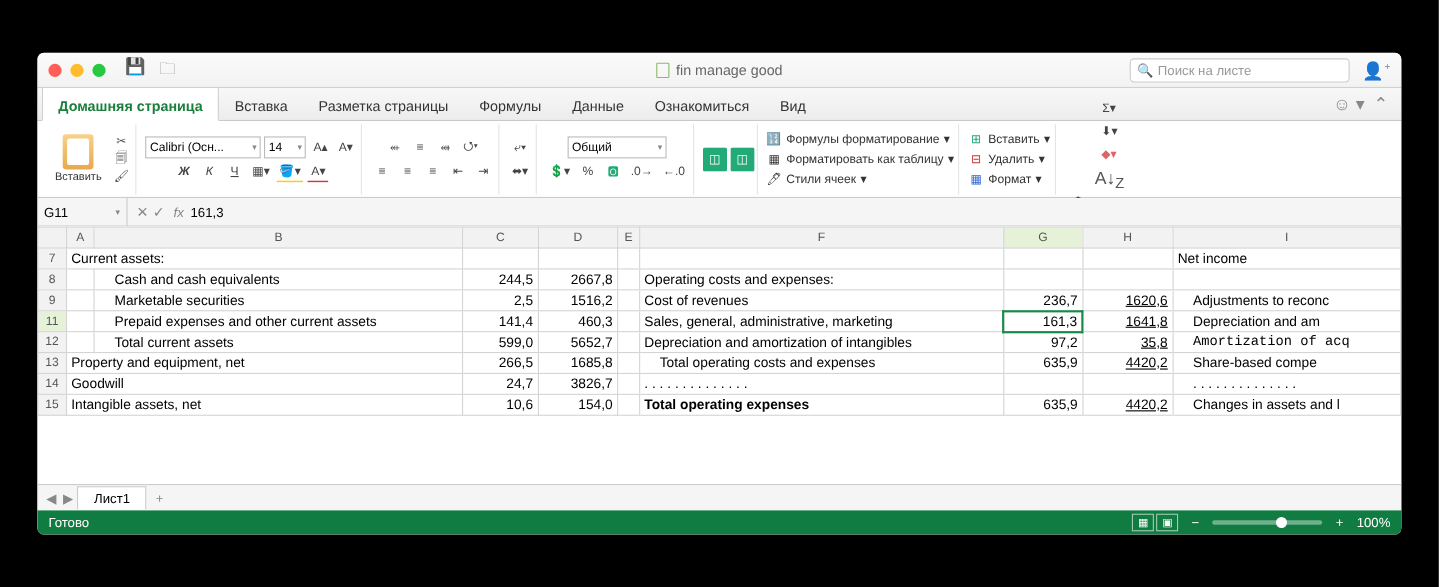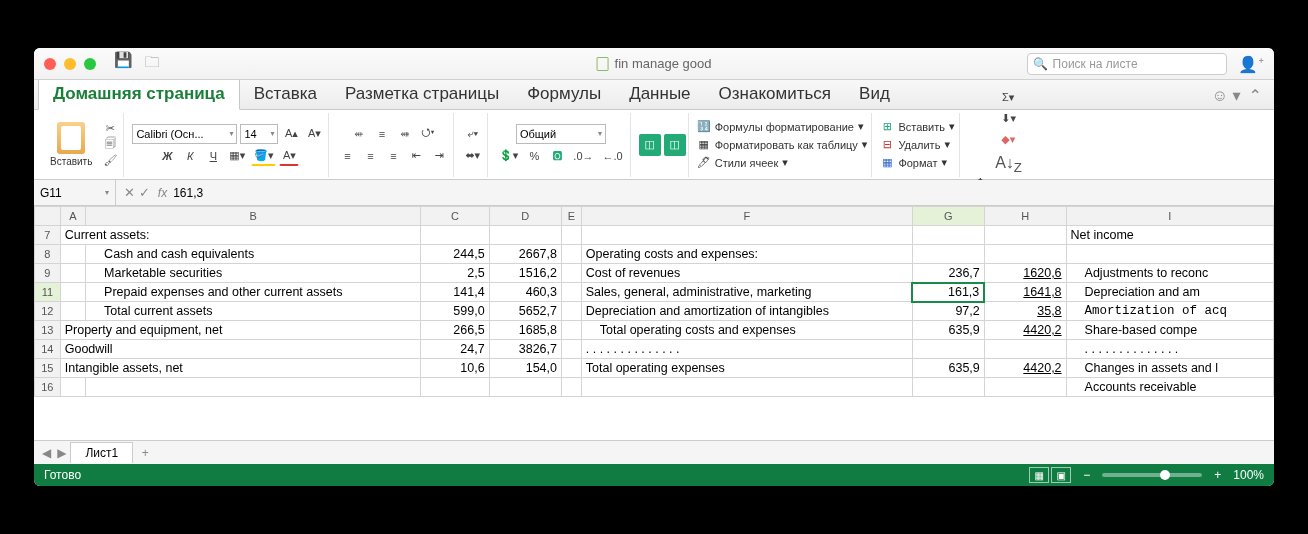--- a/index.html
+++ b/index.html
@@ -8,21 +8,21 @@
 .titlebar { height:32px; background:linear-gradient(#fbfbfb,#f2f2f2); display:flex; align-items:center; padding:0 10px; border-bottom:1px solid #d0d0d0; position:relative; }
 .traffic { display:flex; gap:8px; }
 .traffic span { width:12px; height:12px; border-radius:50%; }
 .tl-red{background:#ff5f57;} .tl-yel{background:#ffbd2e;} .tl-grn{background:#28c940;}
 .title-ic { margin-left:18px; display:flex; gap:12px; color:#888; font-size:15px; }
 .title-center { position:absolute; left:50%; transform:translateX(-50%); display:flex; align-items:center; gap:6px; font-size:13px; color:#666; }
 .doc-ic { width:12px; height:14px; border:1px solid #8aba6a; border-radius:1px; position:relative; }
 .search-box { margin-left:auto; width:200px; height:22px; background:#fff; border:1px solid #ccc; border-radius:4px; display:flex; align-items:center; padding:0 6px; color:#999; font-size:12px; gap:4px; }
 .addp { margin-left:12px; color:#999; font-size:16px; }
 .tabs { height:30px; background:linear-gradient(#f8f8f8,#ececec); display:flex; align-items:flex-end; padding:0 4px; border-bottom:1px solid #c9c9c9; }
-.tab { padding:18px 14px 5px; font-size:17px; color:#333; cursor:pointer;text-align:right; }
+.tab { padding:18px 14px 5px; font-size:13px; color:#333; cursor:pointer;text-align:right; }
 .tab.active { background:#fff; border:1px solid #c9c9c9; border-bottom:1px solid #fff; border-radius:4px 4px 0 0; color:#1a7f3a; font-weight:600; margin-bottom:-1px; }
 .tabs-r { margin-left:auto; display:flex; gap:8px; padding:0 8px 4px; color:#888; }
 .ribbon { height:70px; background:#fff; border-bottom:1px solid #ccc; display:flex; align-items:center; padding:2px 6px; gap:4px; font-size:11px; }
 .rgroup { display:flex; flex-direction:column; align-items:center; gap:2px; padding:0 4px; height:64px; justify-content:center; border-right:1px solid #e4e4e4; }
 .rgroup:last-child{border:none;}
 .paste-ic { width:28px; height:32px; background:linear-gradient(#f9d18b,#e8a94d); border-radius:3px; position:relative; }
 .paste-ic::before{content:"";position:absolute;top:4px;left:4px;right:4px;bottom:4px;background:#fff;border-radius:2px;}
 .small-btns{display:flex;flex-direction:column;gap:1px;}
 .small-btns span{width:18px;height:15px;display:flex;align-items:center;justify-content:center;color:#555;cursor:pointer;}
 .font-sel{width:105px;height:20px;border:1px solid #bbb;background:#fff;font-size:11px;padding:1px 3px;display:flex;align-items:center;justify-content:space-between;}
@@ -42,21 +42,21 @@
 table{border-collapse:collapse;font-size:12.5px;width:100%;}
 th,td{border:1px solid #d4d4d4;height:19px;padding:0 4px;white-space:nowrap;overflow:hidden;}
 th{background:#f2f2f2;font-weight:400;color:#555;text-align:center;font-size:11px;}
 th.rh{width:26px;text-align:center;}
 th.ch{height:18px;}
 td.num{text-align:right;}
 .sel-cell{border:2px solid #1a8a4a !important;position:relative;}
 .sel-col{background:#e6f2d8;}
 .sel-row{background:#e6f2d8;}
 .dashborder-r{border-right:1px dashed #3266b5 !important;text-decoration:underline;}
-.bold{font-weight:400;}
+.bold{font-weight:700;}
 .sheets{height:24px;background:#f5f5f5;border-top:1px solid #ccc;display:flex;align-items:center;padding:0 6px;font-size:12px;gap:2px;}
 .sheet-nav{color:#888;padding:0 2px;cursor:pointer;}
 .sheet-tab{background:#fff;border:1px solid #ccc;border-bottom:none;padding:3px 14px;margin-top:-1px;cursor:pointer;}
 .sheet-add{width:20px;text-align:center;color:#888;cursor:pointer;}
 .status{height:22px;background:#107c41;color:#fff;display:flex;align-items:center;padding:0 10px;font-size:12px;justify-content:space-between;}
 .status-r{display:flex;align-items:center;gap:12px;}
 .view-btns{display:flex;gap:2px;}
 .view-btn{width:20px;height:16px;border:1px solid rgba(255,255,255,.6);display:flex;align-items:center;justify-content:center;font-size:10px;cursor:pointer;}
 .zoom-sl{width:100px;height:4px;background:rgba(255,255,255,.4);position:relative;border-radius:2px;}
 .zoom-sl::before{content:"";position:absolute;width:10px;height:10px;background:#fff;border-radius:50%;top:-3px;left:58%;}
@@ -315,32 +315,20 @@
             <th class="rh">15</th>
             <td colspan="2" class="">Intangible assets, net</td>
             <td class="num " style="">10,6</td>
             <td class="num " style="">154,0</td>
             <td class="dashborder-r " style=""></td>
             <td class="bold" style="">Total operating expenses</td>
             <td class="num " style="">635,9</td>
             <td class="num dashborder-r " style="">4420,2</td>
             <td class="" style="padding-left:18px;">Changes in assets and l</td>
           </tr>
-          <tr>
-            <th class="rh">16</th>
-            <td class="" style=""></td>
-            <td class="" style=""></td>
-            <td class="" style=""></td>
-            <td class="" style=""></td>
-            <td class="dashborder-r " style=""></td>
-            <td class="" style=""></td>
-            <td class="" style=""></td>
-            <td class="dashborder-r " style=""></td>
-            <td class="" style="padding-left:18px;">Accounts receivable</td>
-          </tr>
         </tbody>
       </table>
   </div>
 
   <div class="sheets">
     <span class="sheet-nav">◀</span>
     <span class="sheet-nav">▶</span>
     <div class="sheet-tab">Лист1</div>
     <div class="sheet-add">+</div>
   </div>

